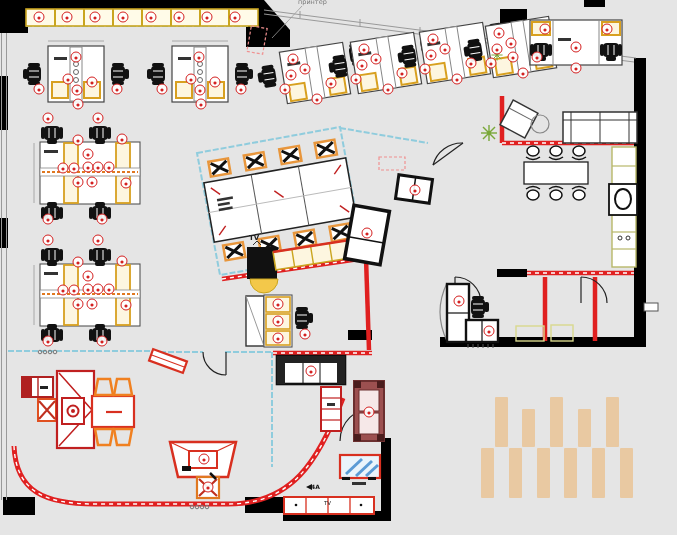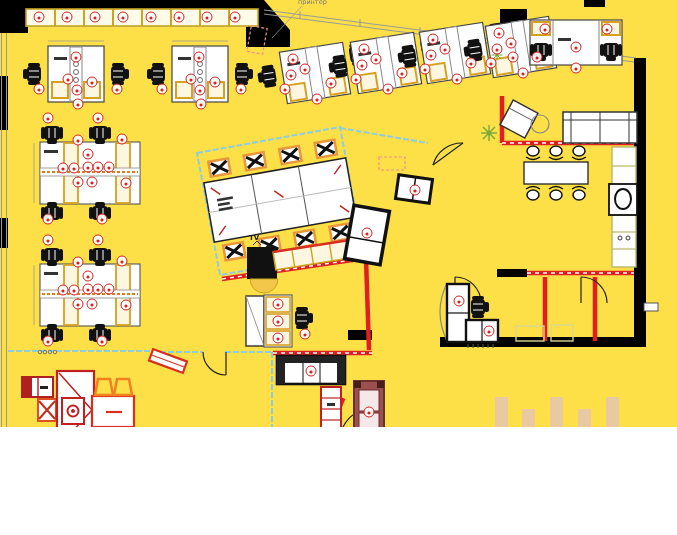--- a/index.html
+++ b/index.html
@@ -1,16 +1,16 @@
 <!DOCTYPE html>
 <html><head>
 <meta charset="utf-8">
 <style>
   html,body{margin:0;padding:0;background:#fff;}
-  #plan{position:relative;width:677px;height:427px;background:#fde047;overflow:hidden;
+  #plan{position:relative;width:677px;height:535px;background:#e5e5e5;overflow:hidden;
         font-family:"DejaVu Sans",sans-serif;}
   #plan svg{position:absolute;left:0;top:0;}
   .layer{position:absolute;left:0;top:0;width:677px;height:535px;pointer-events:none;}
   .marker{position:absolute;width:11px;height:11px;box-sizing:border-box;
           border:1.6px solid #d42020;border-radius:50%;background:rgba(255,255,255,.92);
           transform:translate(-50%,-50%);display:flex;align-items:center;justify-content:center;
           font:bold 4px "DejaVu Sans",sans-serif;color:#d42020;line-height:1;}
   .bar{position:absolute;border-radius:1px;}
   .lbl{position:absolute;color:#444;white-space:nowrap;}
   .lbl-printer{left:298px;top:-2px;font-size:6.5px;color:#777;}

